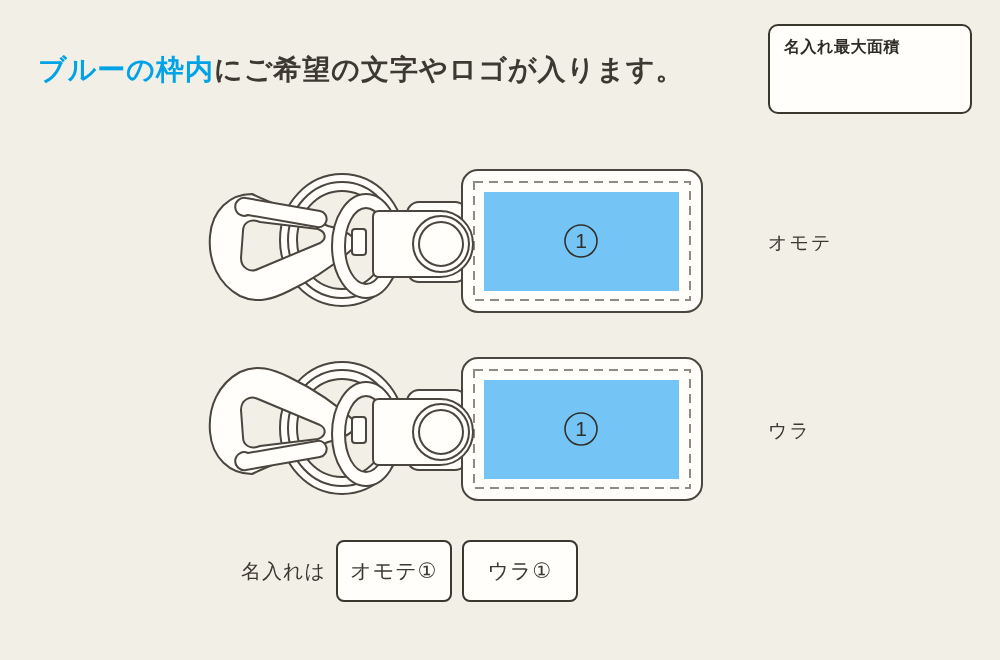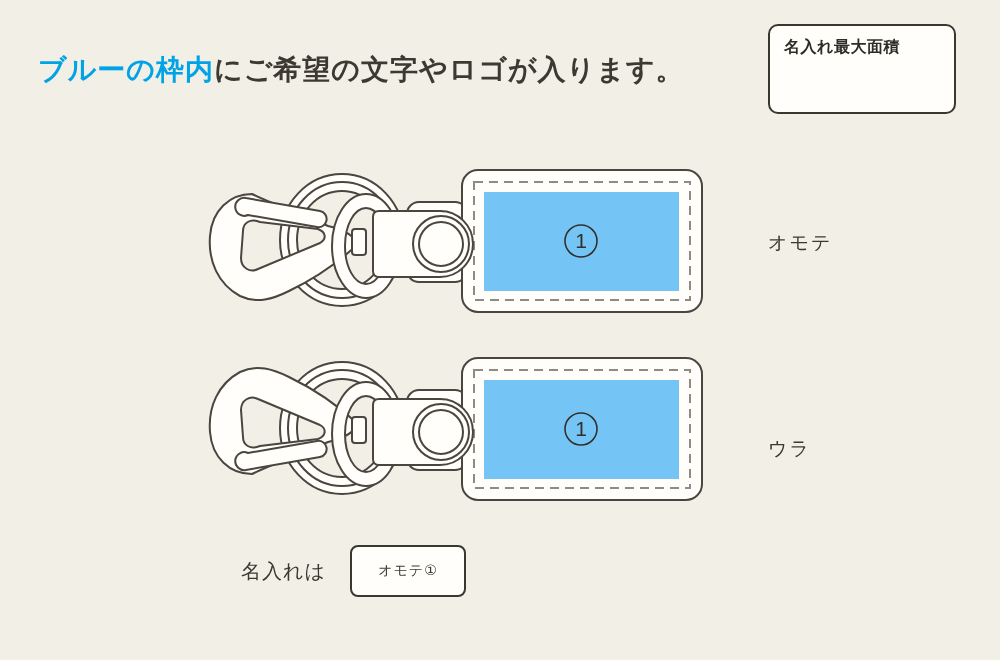--- a/index.html
+++ b/index.html
@@ -25,21 +25,21 @@
   
   .headline{
     position:absolute;left:38px;top:52px;
     font-size:28px;font-weight:600;line-height:36px;letter-spacing:1px;
     white-space:nowrap;
   }
   .headline .hl{color:var(--highlight);font-weight:700}
 
   
   .info-box{
-    position:absolute;left:768px;top:24px;width:188px;min-height:90px;
+    position:absolute;left:768px;top:24px;width:204px;min-height:90px;
     background:var(--panel);
     border:2px solid #3a372f;border-radius:10px;
     padding:11px 14px 10px 14px;
   }
   .info-box .title{font-size:16px;font-weight:700;color:#2f2c27;margin-bottom:5px;letter-spacing:0.5px}
   .info-box .line{font-size:14px;color:#4a463f;line-height:21px;letter-spacing:0.4px}
 
   
   svg.keychain{position:absolute;left:205px;width:520px;height:180px;overflow:visible}
   #kc-front{top:150px}
@@ -52,33 +52,33 @@
   .numc{fill:none;stroke:#33302b;stroke-width:1.6}
   .numt{font-family:"Liberation Sans","DejaVu Sans",sans-serif;font-size:21px;fill:#33302b;text-anchor:middle}
 
   
   .side-label{
     position:absolute;left:724px;font-size:19px;letter-spacing:2px;color:var(--text);
     white-space:nowrap;
     margin-left:44px;
   }
   #label-front{top:230px}
-  #label-back{top:436px}
+  #label-back{top:418px}
 
   
   .footer{
     position:absolute;left:241px;top:549px;height:44px;
-    display:flex;align-items:center;gap:24px;
+    display:flex;align-items:center;gap:10px;
     font-size:20px;color:var(--text);letter-spacing:1px;white-space:nowrap;
   }
   .footer .option{
     display:inline-block;min-width:116px;text-align:center;
     background:var(--panel);
     border:2px solid #3a372f;border-radius:8px;
-    padding:15px 10px;font-size:14px;letter-spacing:1px;
+    padding:15px 10px;font-size:21px;letter-spacing:1px;
   }
 </style>
 </head>
 <body>
 
 <div class="stage">
 
   <div class="headline">
     <span class="hl">ブルーの枠内</span><span>にご希望の文字やロゴが入ります。</span>
   </div>
@@ -129,15 +129,16 @@
     <text class="numt" x="581" y="248">1</text>
     <path class="w" d="M 373,217 Q 373,211 379,211 L 440,211 A 33,33 0 0 1 440,277 L 379,277 Q 373,277 373,271 Z"></path>
     <circle class="w" cx="441" cy="244" r="28"></circle>
     <circle class="n" cx="441" cy="244" r="22"></circle>
   </svg>
   <div class="side-label" id="label-back">ウラ</div>
 
   <div class="footer">
     <span>名入れは</span>
     <span class="option">オモテ①</span>
+    <span class="option">ウラ①</span>
   </div>
 
 </div>
 
 </body></html>

